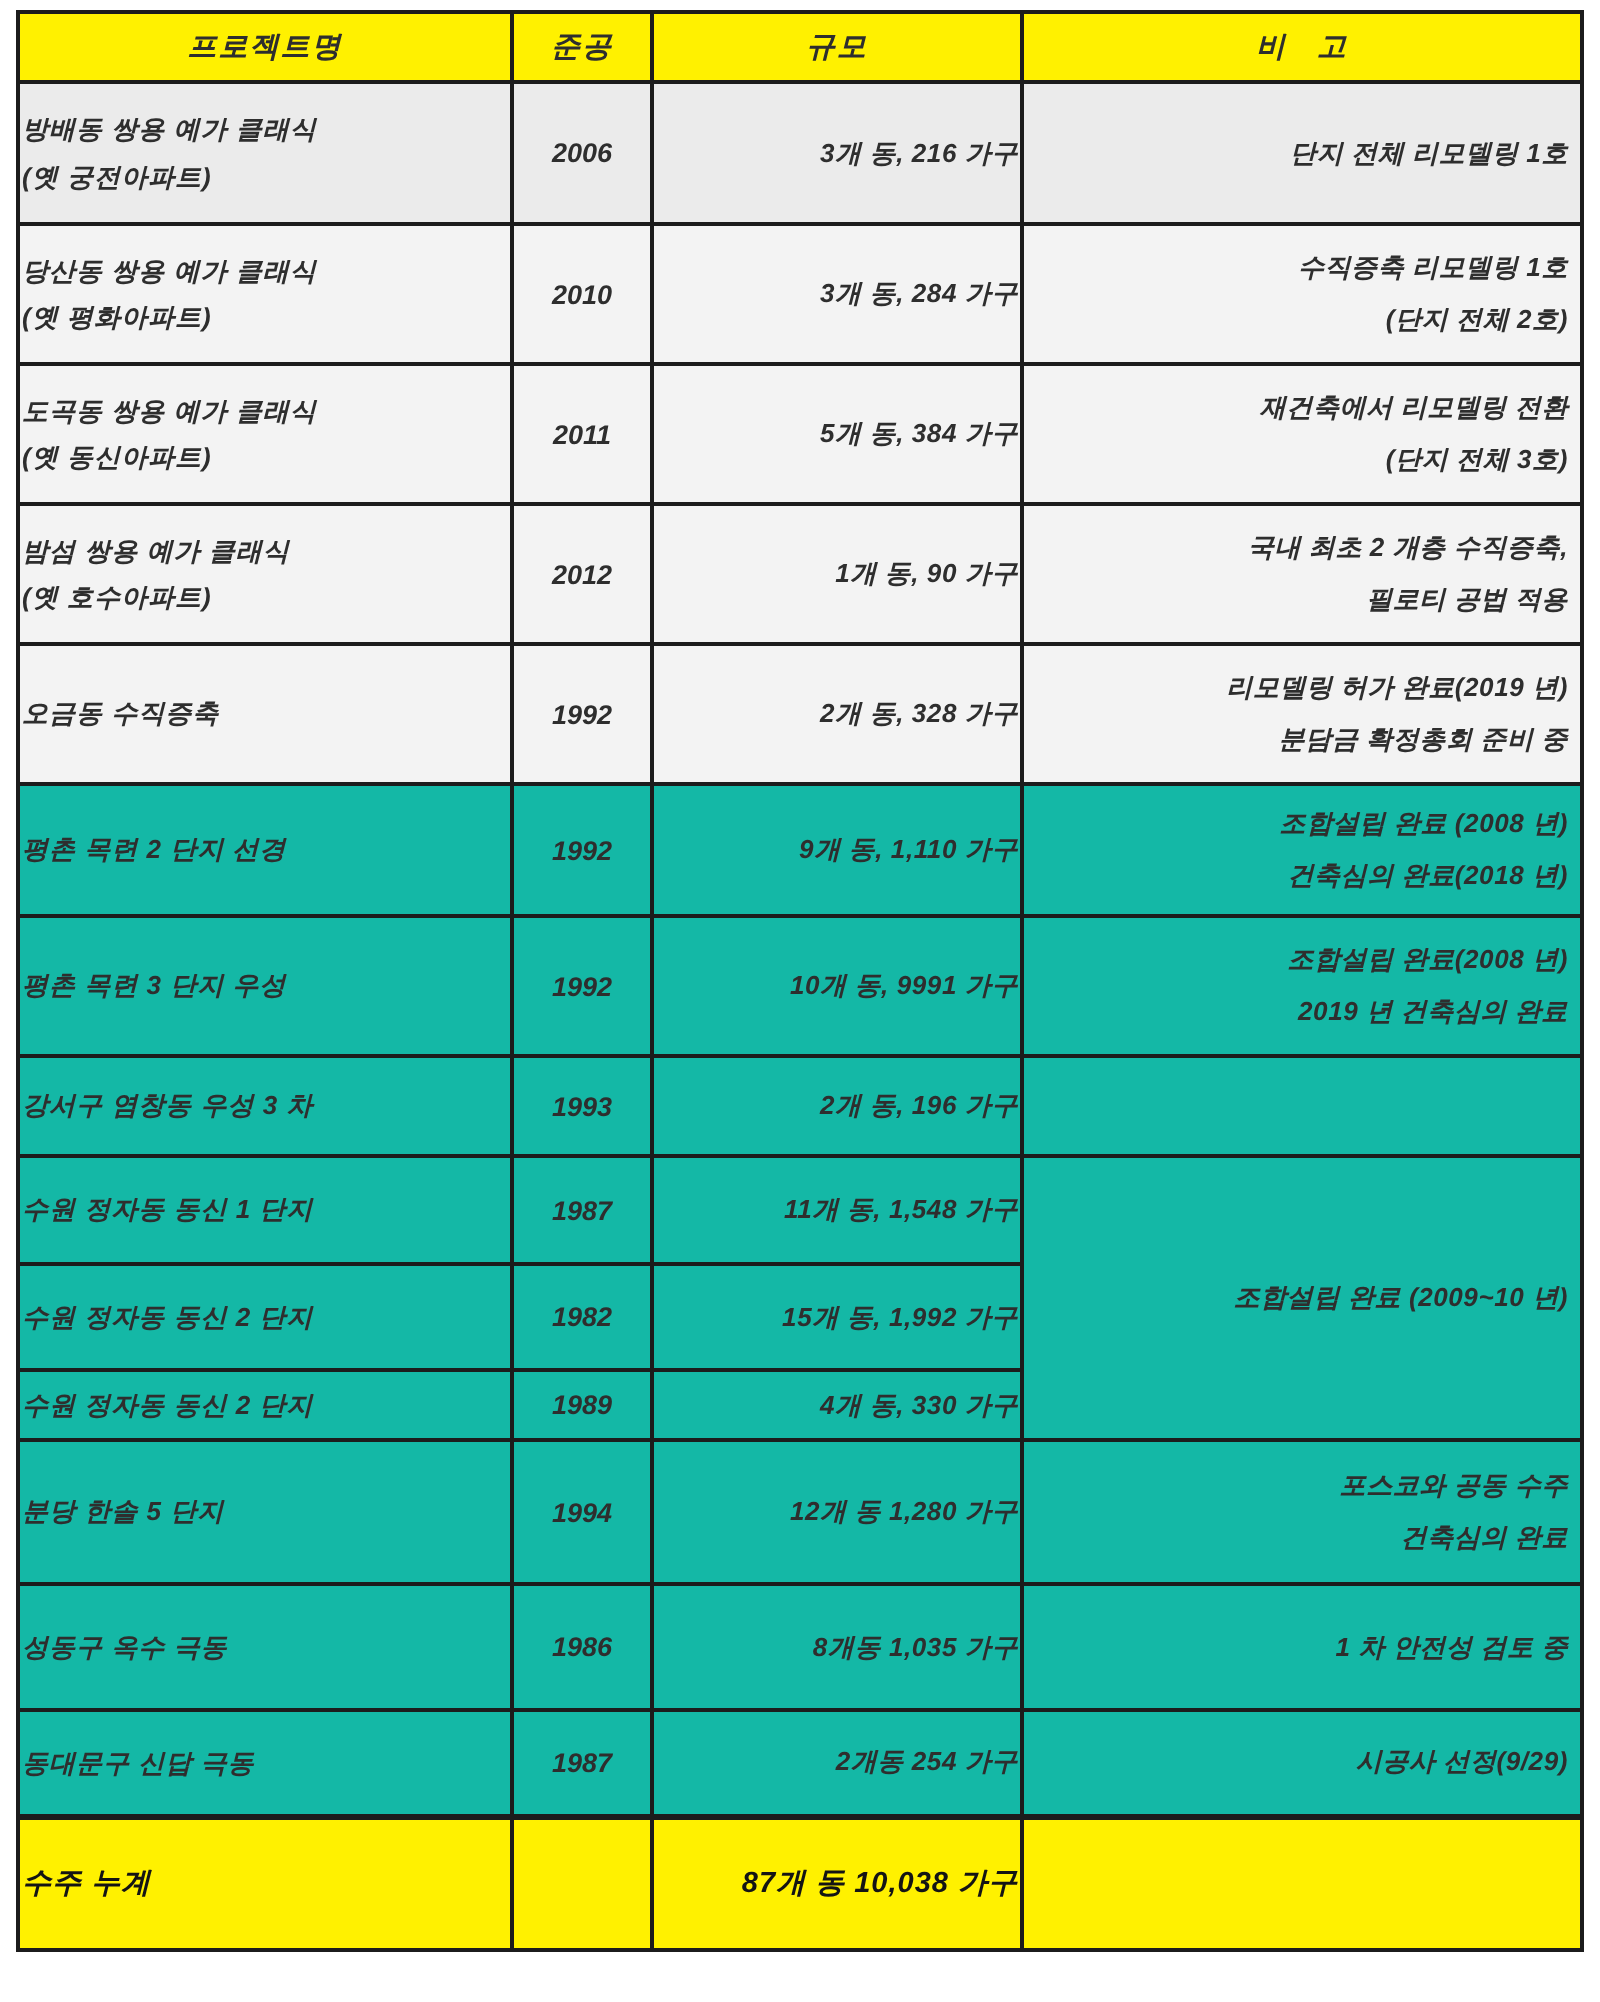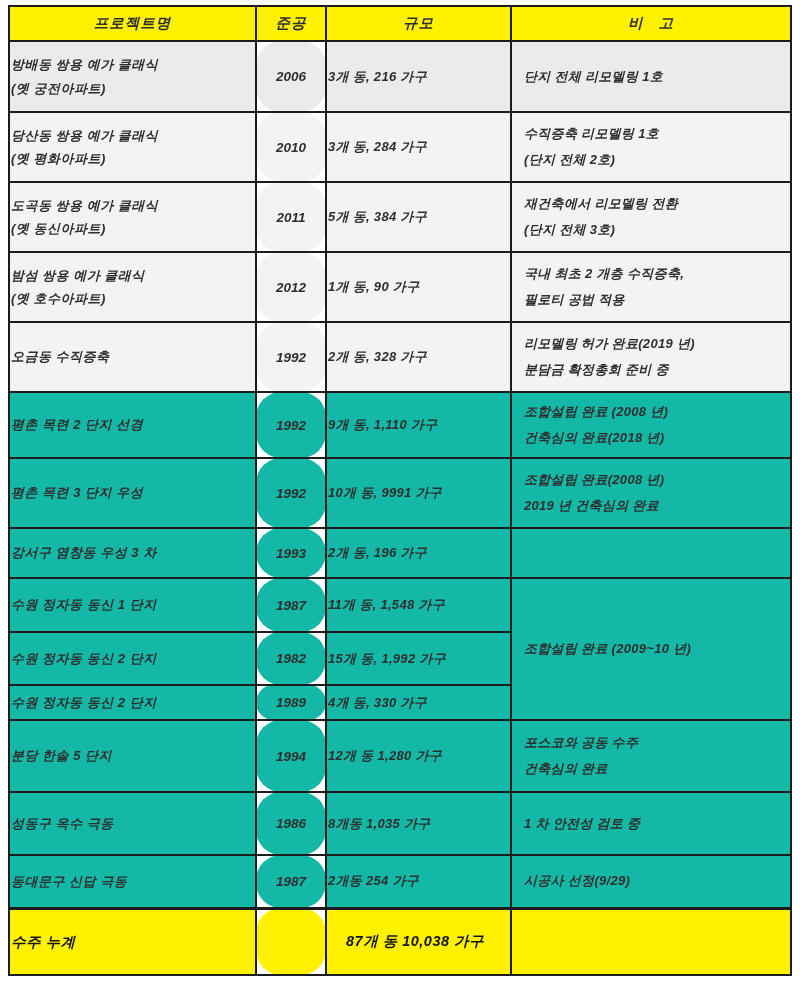--- a/index.html
+++ b/index.html
@@ -44,29 +44,28 @@
     font-size: 13px;
     white-space: pre-line;
     line-height: 1.8;
     letter-spacing: 0.5px;
   }
   td.c-year {
     text-align: center;
     font-size: 13.5px;
     font-weight: 400;
     color: #3a3a3a;
-    border-radius: 25px;
   }
   td.c-scale {
-    text-align: left;
+    text-align: right;
     font-size: 13px;
     letter-spacing: 0.3px;
   }
   td.c-remark {
-    text-align: left;
+    text-align: right;
     font-size: 13px;
     padding-left: 12px;
     padding-right: 6px;
     white-space: pre-line;
     line-height: 2.0;
     letter-spacing: 0.3px;
   }
   tr.shade-dark td { background: #ebebeb; }
   tr.shade-mid td { background: #f3f3f3; }
   tr.shade-light td { background: #14b8a6; }

